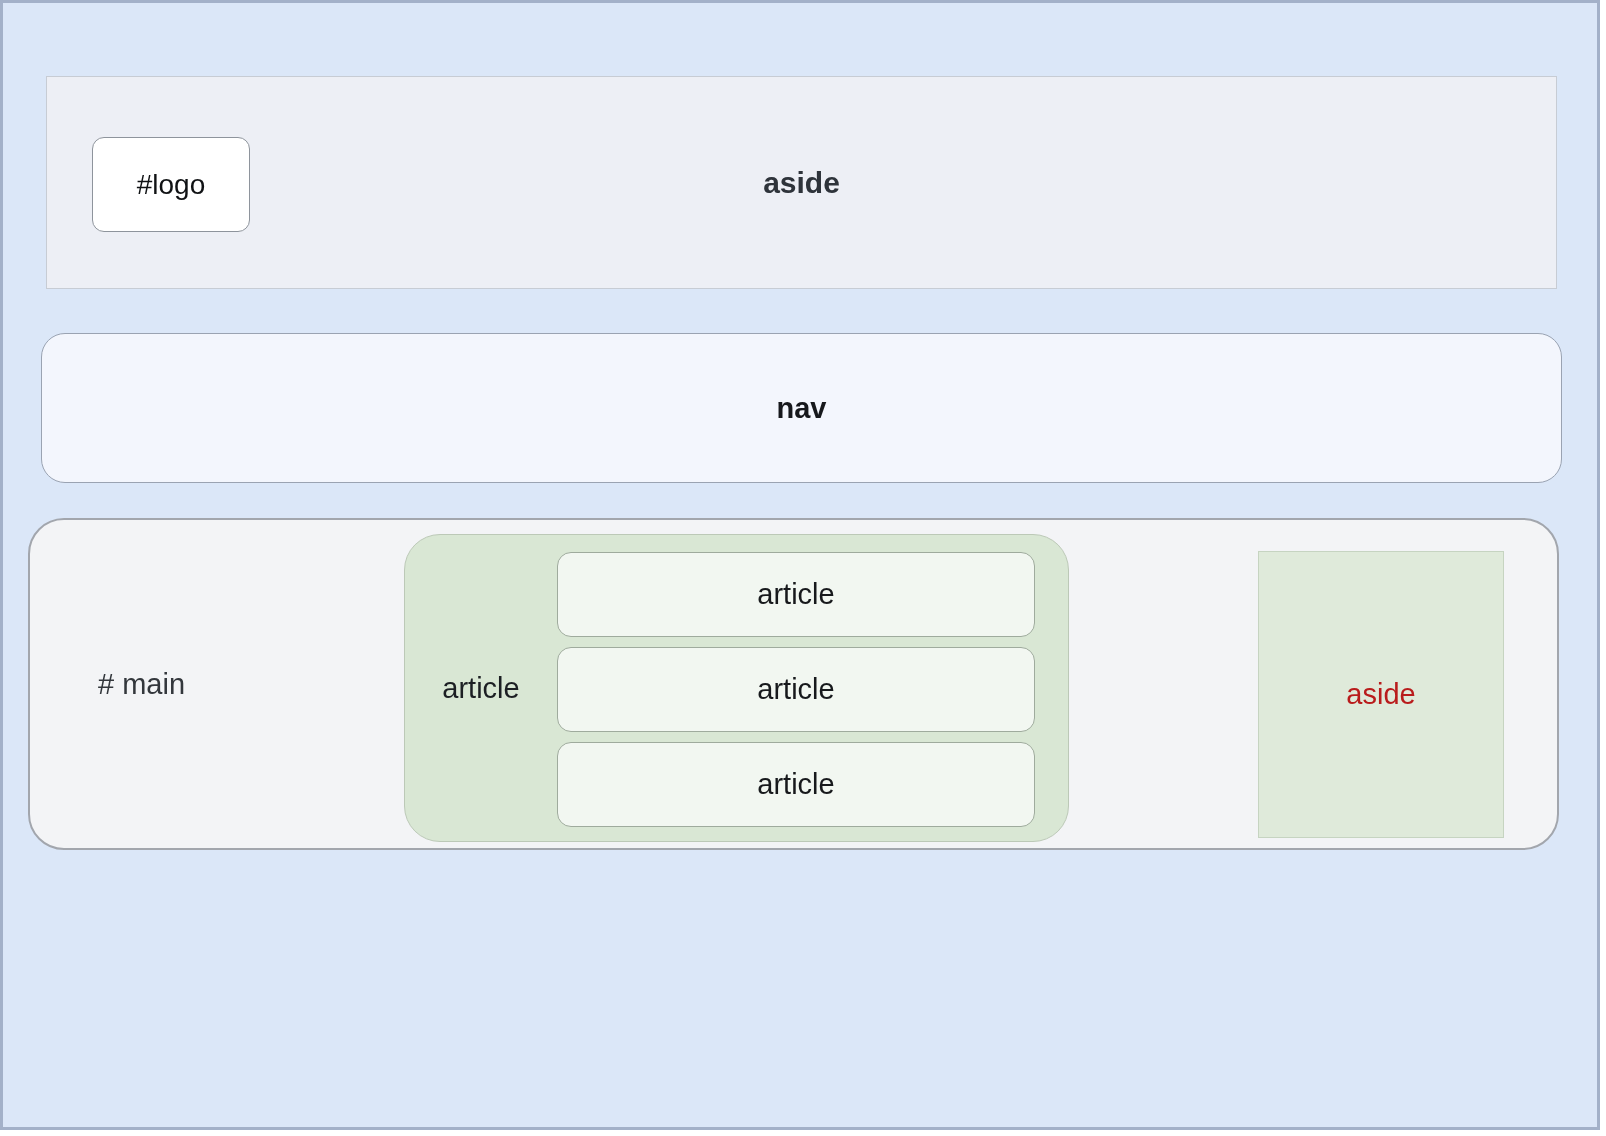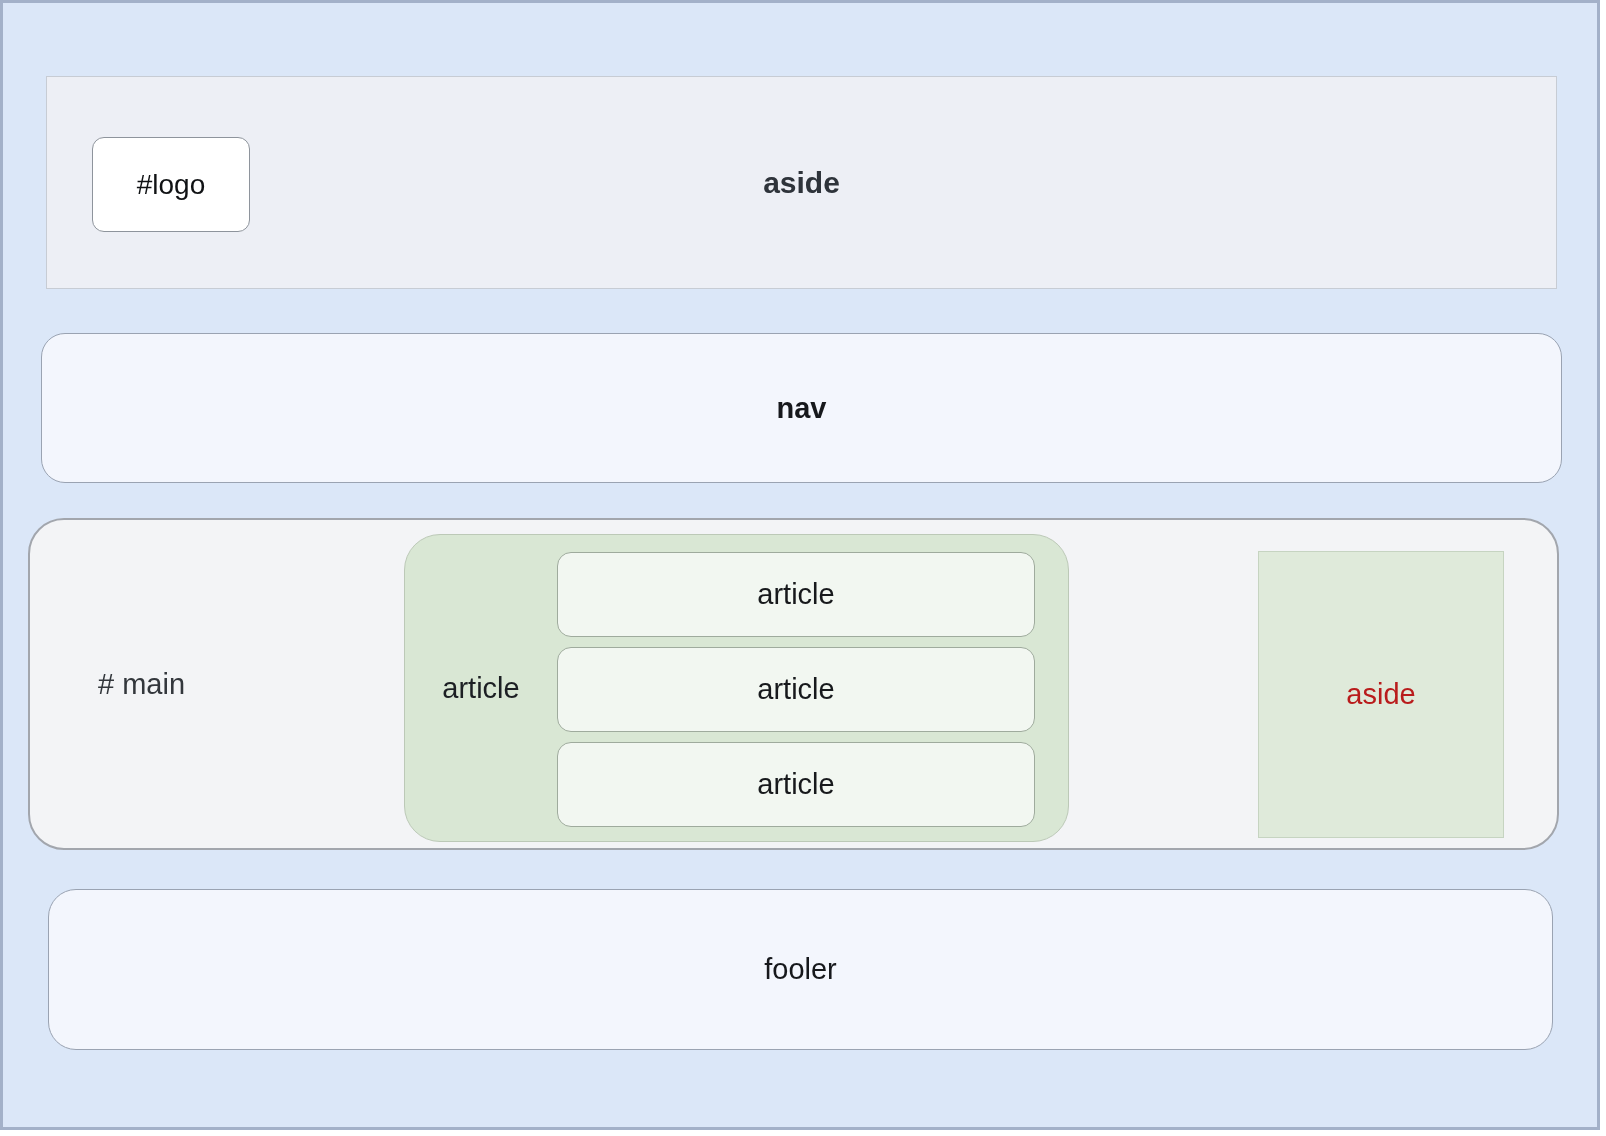--- a/index.html
+++ b/index.html
@@ -177,17 +177,14 @@
           <span class="label">article</span>
         </div>
       </div>
     </div>
 
     <div class="box aside">
       <span class="label">aside</span>
     </div>
   </div>
 
-  <div class="box footer">
-    <span class="label">fooler</span>
-  </div>
 
 </div>
 
 </body></html>

